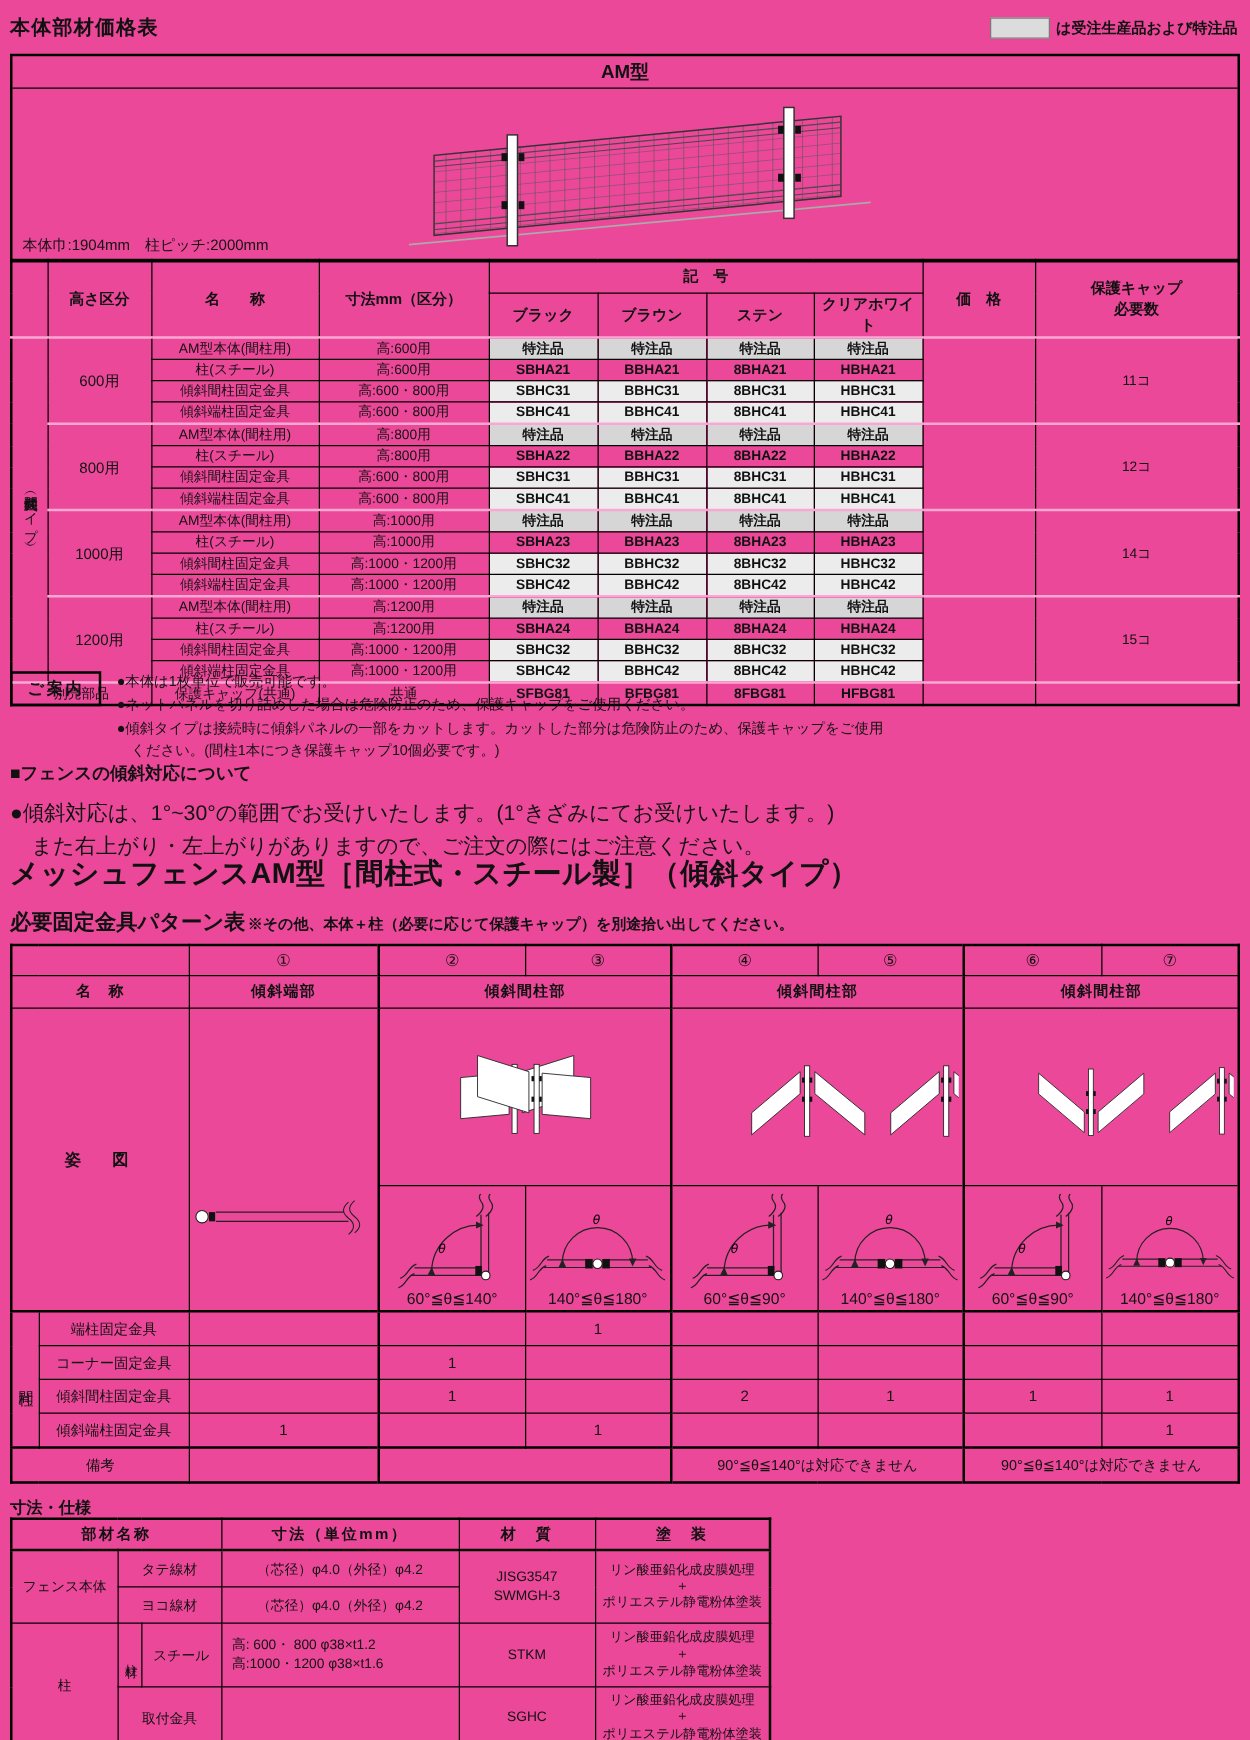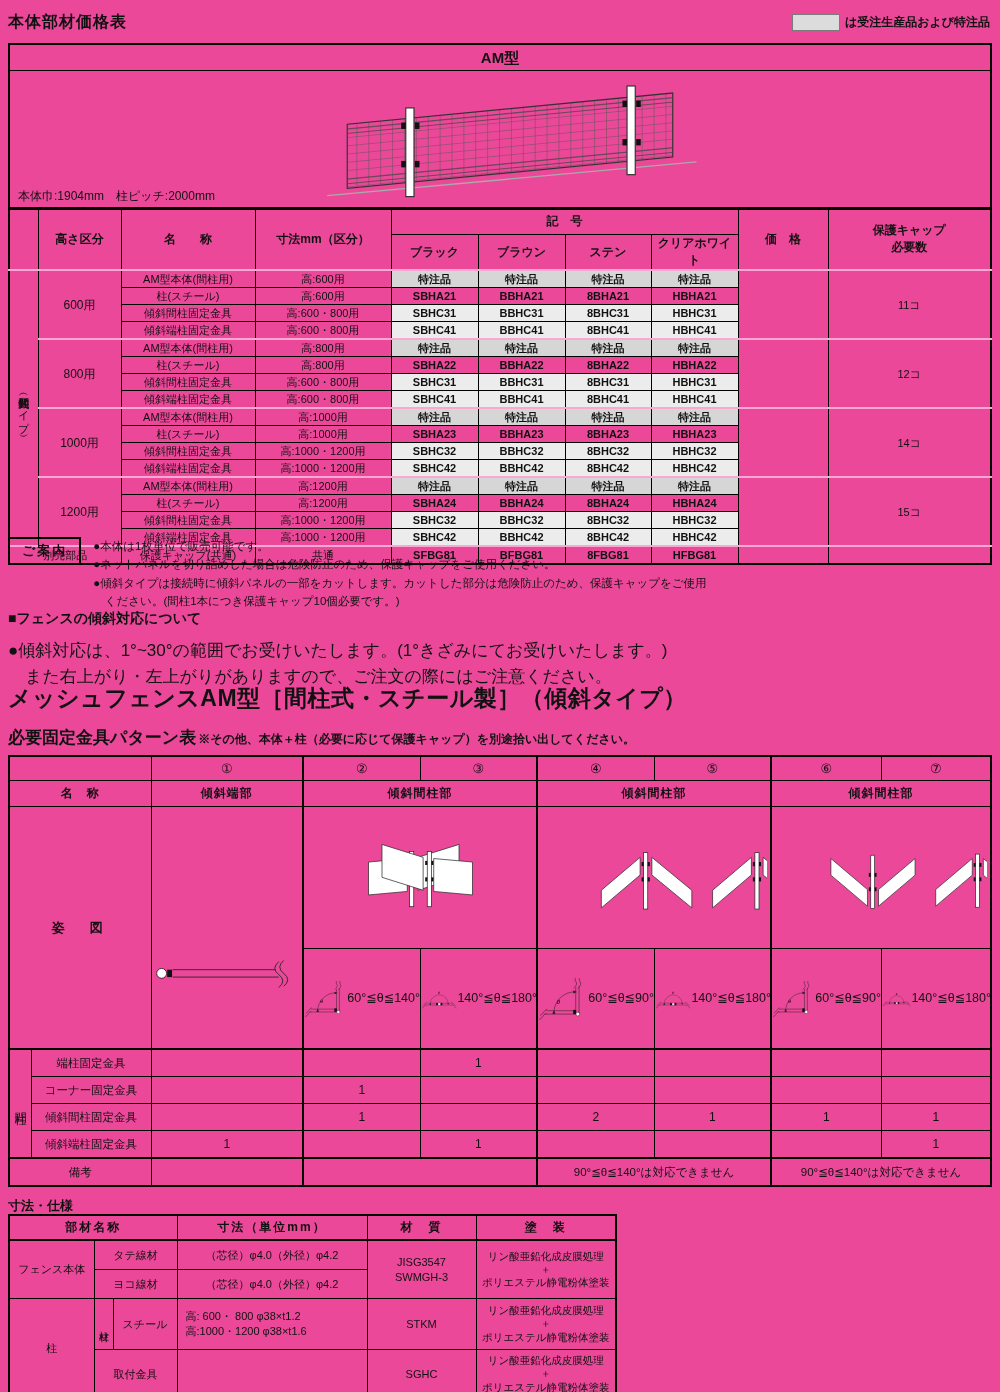--- a/index.html
+++ b/index.html
@@ -61,21 +61,21 @@
   .t2 .r-name td{height:25px;font-weight:bold;letter-spacing:1px;}
   .t2 .r-counts td{height:26px;font-size:12px;}
   .t2 .r-counts .rowname{font-size:11.5px;padding:0 1px;letter-spacing:0;}
   .t2 .r-remark td{height:26px;border-top:2px solid #000;font-size:11.5px;}
   .t2 .r-counts-first td{border-top:2px solid #000;}
   .t2 .vl2{border-left:2px solid #000;}
   .t2 .figcell{padding:0;height:241px;}
   .fig{display:flex;flex-direction:column;height:241px;}
   .figtop{height:141px;border-bottom:1px solid #000;display:flex;align-items:center;justify-content:center;}
   .figbot{flex:1;display:flex;}
-  .half{width:50%;display:flex;flex-direction:row;align-items:center;justify-content:flex-end;}
+  .half{width:50%;display:flex;flex-direction:column;align-items:center;justify-content:flex-end;}
   .half + .half{border-left:1px solid #000;}
   .alabel{font-size:12.5px;padding-bottom:2px;white-space:nowrap;}
   .t2 .figlabel{font-size:13px;font-weight:bold;letter-spacing:6px;}
 
   
   #spech{left:8px;top:1197px;font-size:13px;font-weight:bold;}
   #t3{left:8px;top:1214px;}
   .t3{width:607px;font-size:11px;border:2px solid #000;}
   .t3 thead th{height:23px;font-size:12px;font-weight:bold;border-bottom:2px solid #000;letter-spacing:2px;}
   .t3 .r1 td{height:28px;}

